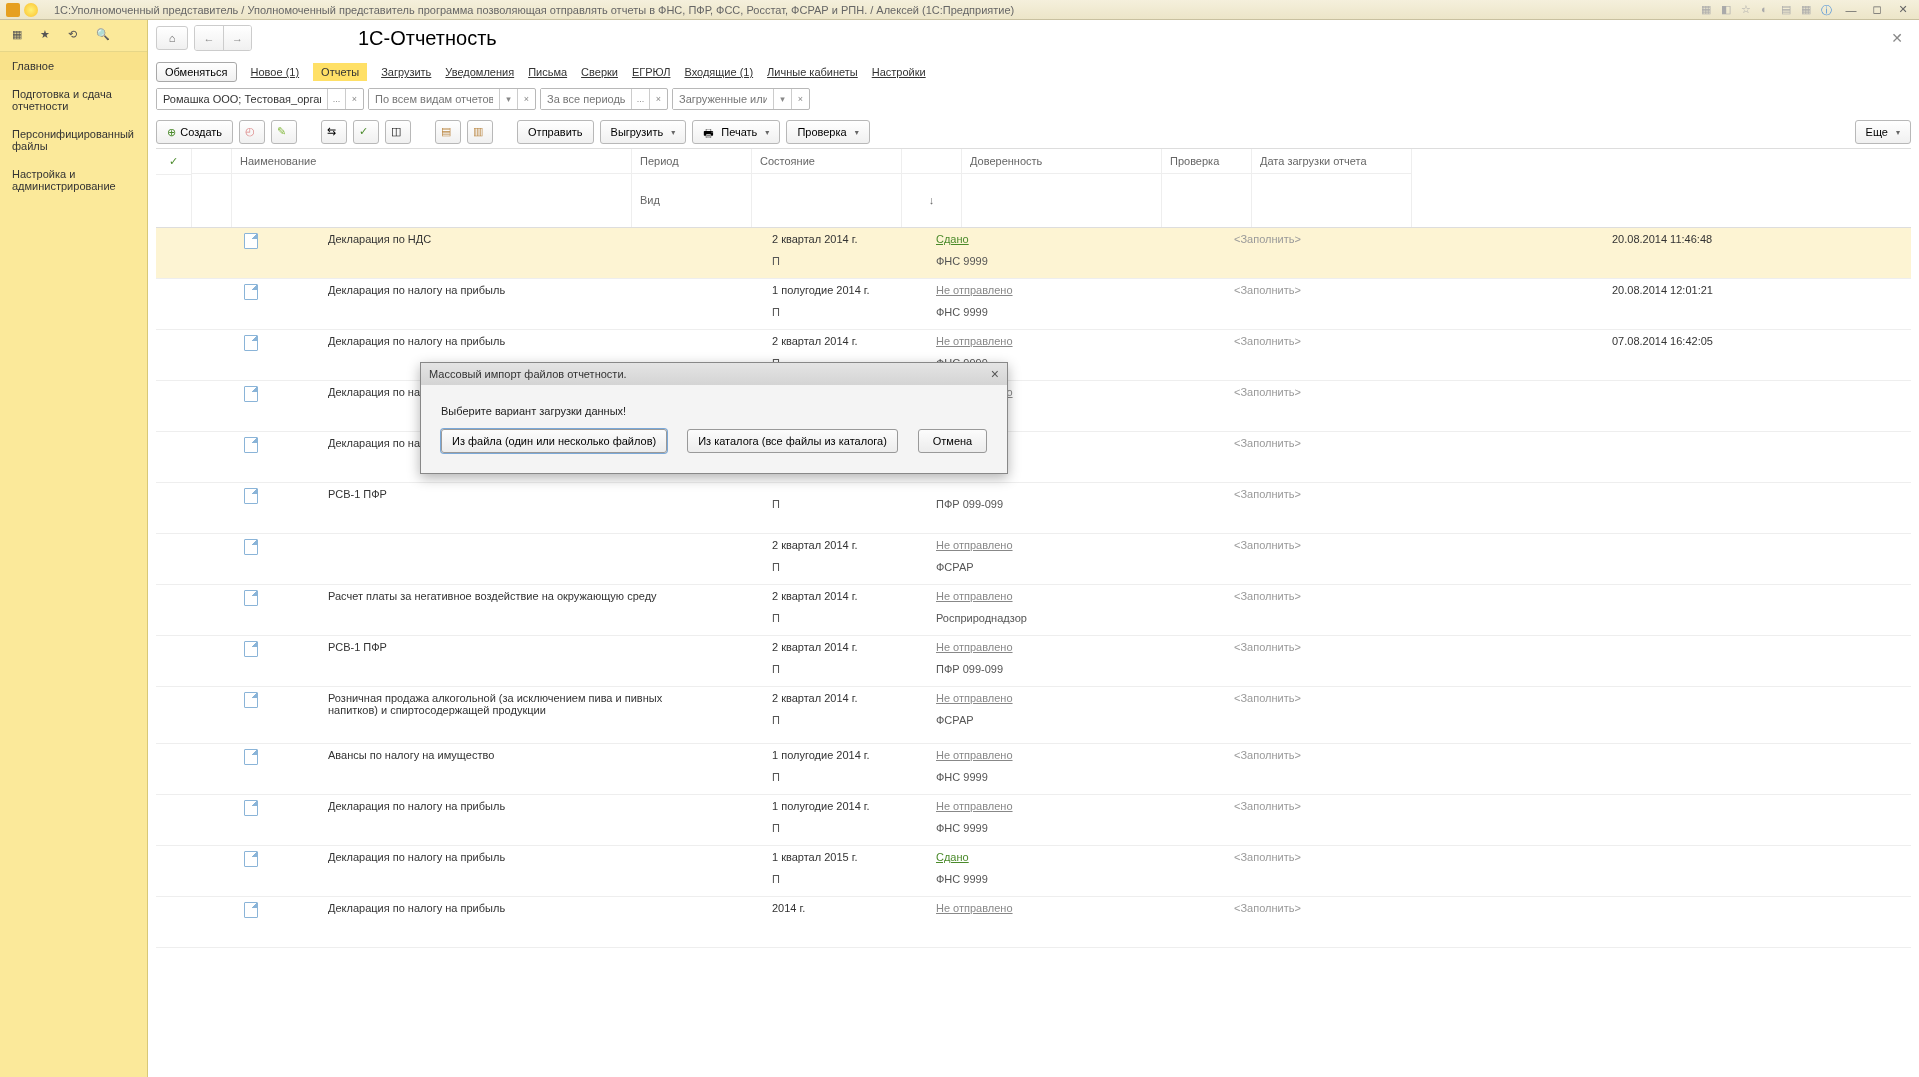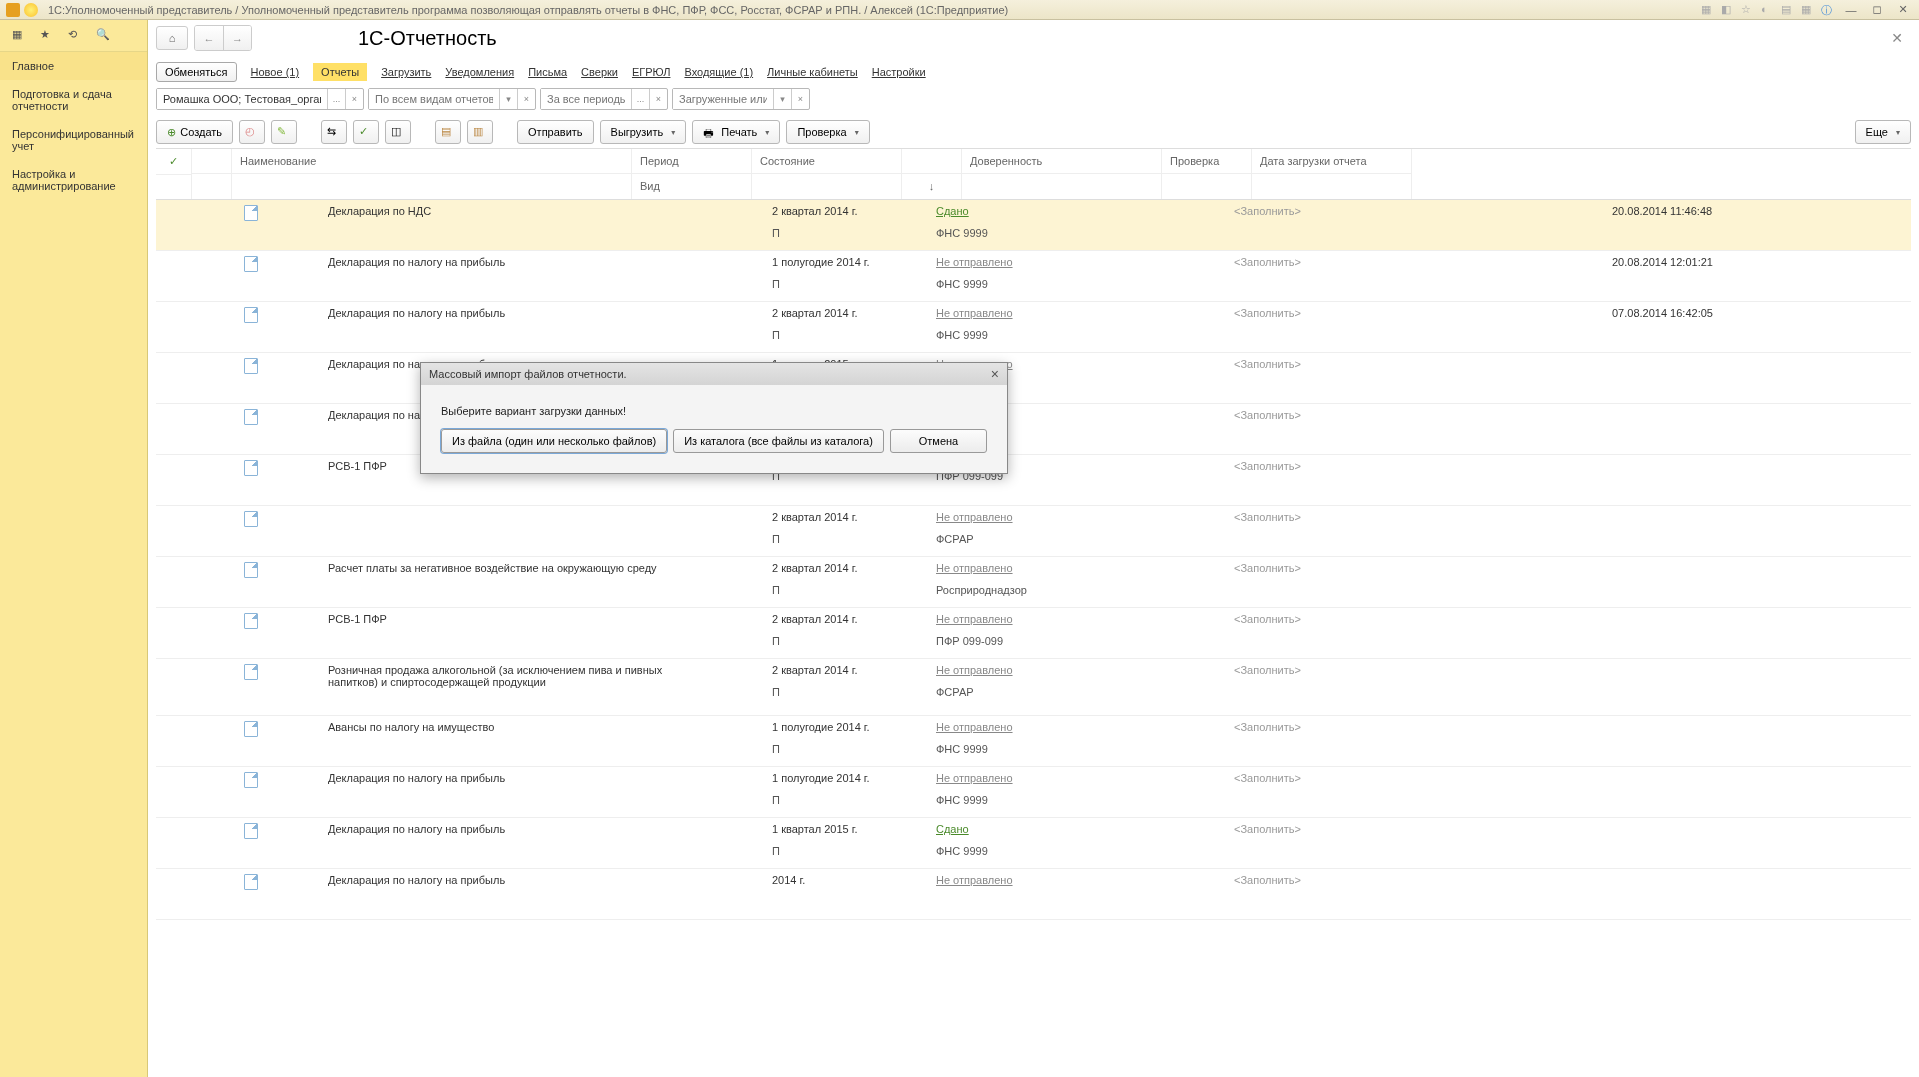--- a/index.html
+++ b/index.html
@@ -1,21 +1,21 @@
 <!DOCTYPE html>
 <html><head>
 <meta charset="utf-8">
 <style>
 * { margin: 0; padding: 0; box-sizing: border-box; font-family: Arial, sans-serif; font-size: 11px; }
 body { background: #fff; overflow: hidden; }
 .titlebar { height: 20px; background: linear-gradient(to bottom, #f5f0dc, #ece5c8); display: flex; align-items: center; padding: 0 6px; border-bottom: 1px solid #c8c0a0; }
 .titlebar .tb-left { display: flex; align-items: center; gap: 4px; }
 .titlebar .tb-icon { width: 14px; height: 14px; background: #e6a020; border-radius: 2px; }
 .titlebar .tb-arrow { width: 14px; height: 14px; background: radial-gradient(circle, #fff176, #fbc02d); border-radius: 50%; }
-.titlebar .tb-title { color: #666; margin-left: 6px; }
+.titlebar .tb-title { color: #666; margin-left: 12px; }
 .titlebar .tb-right { margin-left: auto; display: flex; align-items: center; gap: 6px; color: #aaa; }
 .titlebar .tb-ico { width: 14px; height: 14px; display: inline-block; }
 .titlebar .win-btn { width: 20px; height: 14px; color: #666; display: inline-flex; align-items: center; justify-content: center; cursor: pointer; }
 
 .body { display: flex; height: calc(1077px - 20px); }
 .sidebar { width: 148px; background: #fbe99a; border-right: 1px solid #d8c878; }
 .side-top { height: 32px; display: flex; align-items: center; gap: 12px; padding: 0 12px; border-bottom: 1px solid #e6d688; }
 .side-top .stico { width: 16px; height: 16px; color: #555; cursor: pointer; }
 .side-item { padding: 8px 12px; color: #333; cursor: pointer; }
 .side-item.active { background: #f9e28a; }
@@ -44,21 +44,21 @@
 .tool-btn { height: 24px; border: 1px solid #b8b8b8; border-radius: 3px; background: linear-gradient(to bottom, #fff, #f0f0f0); padding: 0 10px; display: inline-flex; align-items: center; gap: 4px; cursor: pointer; }
 .tool-btn .chev { font-size: 8px; color: #666; margin-left: 4px; }
 .tool-icon-btn { width: 26px; height: 24px; border: 1px solid #b8b8b8; border-radius: 3px; background: linear-gradient(to bottom, #fff, #f0f0f0); display: inline-flex; align-items: center; justify-content: center; cursor: pointer; }
 .tool-spacer { flex: 1; }
 .ico-sm { width: 14px; height: 14px; display: inline-block; }
 
 .grid { flex: 1; overflow: auto; border-top: 1px solid #ddd; margin: 0 8px; position: relative; }
 .grid-header { display: flex; background: #fff; border-bottom: 1px solid #ddd; position: sticky; top: 0; }
 .gh-col { border-right: 1px solid #eee; padding: 0; }
 .gh-cell { padding: 6px 8px; color: #666; }
-.gh-subcell { padding: 6px 8px; border-top: 1px solid #eee; color: #666; }
+.gh-subcell { padding: 20px 8px; border-top: 1px solid #eee; color: #666; }
 .col-chk { width: 36px; }
 .col-ico { width: 40px; }
 .col-name { width: 400px; }
 .col-period { width: 120px; }
 .col-state { width: 150px; }
 .col-sort { width: 60px; text-align: center; color: #999; }
 .col-dov { width: 200px; }
 .col-check { width: 90px; }
 .col-date { width: 160px; }
 
@@ -72,21 +72,21 @@
 .state-sent { color: #4a8a2a; text-decoration: underline; cursor: pointer; }
 .state-not { color: #888; text-decoration: underline; cursor: pointer; }
 .fill-link { color: #999; }
 
 .dialog-overlay { position: fixed; left: 420px; top: 362px; z-index: 100; }
 .dialog { width: 588px; background: #f4f4f4; border: 1px solid #888; box-shadow: 0 4px 12px rgba(0,0,0,0.3); }
 .dialog-title { height: 22px; background: linear-gradient(to bottom, #e4e4e4, #d4d4d4); display: flex; align-items: center; padding: 0 8px; font-size: 11px; color: #333; }
 .dialog-close { margin-left: auto; cursor: pointer; font-size: 14px; color: #555; }
 .dialog-body { padding: 20px; }
 .dialog-msg { margin-bottom: 12px; color: #222; }
-.dialog-btns { display: flex; gap: 6px; }
+.dialog-btns { display: flex; gap: 20px; }
 .dialog-btn { flex: 0 0 auto; height: 24px; border: 1px solid #999; border-radius: 3px; background: linear-gradient(to bottom, #fcfcfc, #ececec); padding: 0 10px; cursor: pointer; display: inline-flex; align-items: center; justify-content: center; }
 .dialog-btn.wide { flex: 1; }
 .dialog-btn.active { box-shadow: 0 0 0 1px #7aa8d8; }
 </style>
 </head>
 <body>
 
 <div class="titlebar">
   <div class="tb-left">
     <span class="tb-icon"></span>
@@ -111,21 +111,21 @@
   <div class="sidebar">
     <div class="side-top">
       <span class="stico">▦</span>
       <span class="stico">★</span>
       <span class="stico">⟲</span>
       <span class="stico">🔍</span>
     </div>
     <div id="sidebar-items">
         <div class="side-item active">Главное</div>
         <div class="side-item">Подготовка и сдача отчетности</div>
-        <div class="side-item">Персонифицированный учет</div>
+        <div class="side-item">Персонифицированный файлы</div>
         <div class="side-item">Настройка и администрирование</div>
       </div>
   </div>
 
   <div class="main">
     <div class="nav-row">
       <span class="nav-btn">⌂</span>
       <span class="nav-group">
         <span class="nav-g">←</span>
         <span class="nav-g">→</span>

